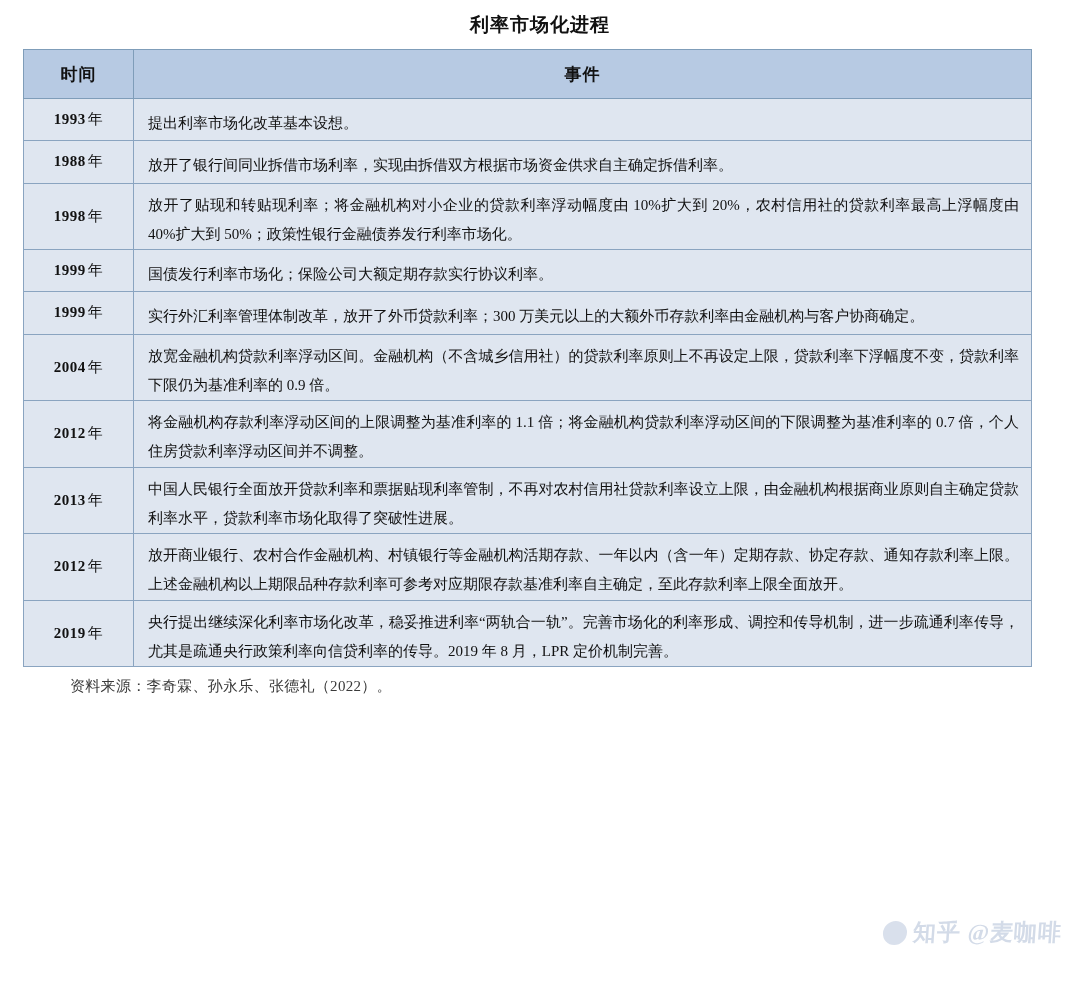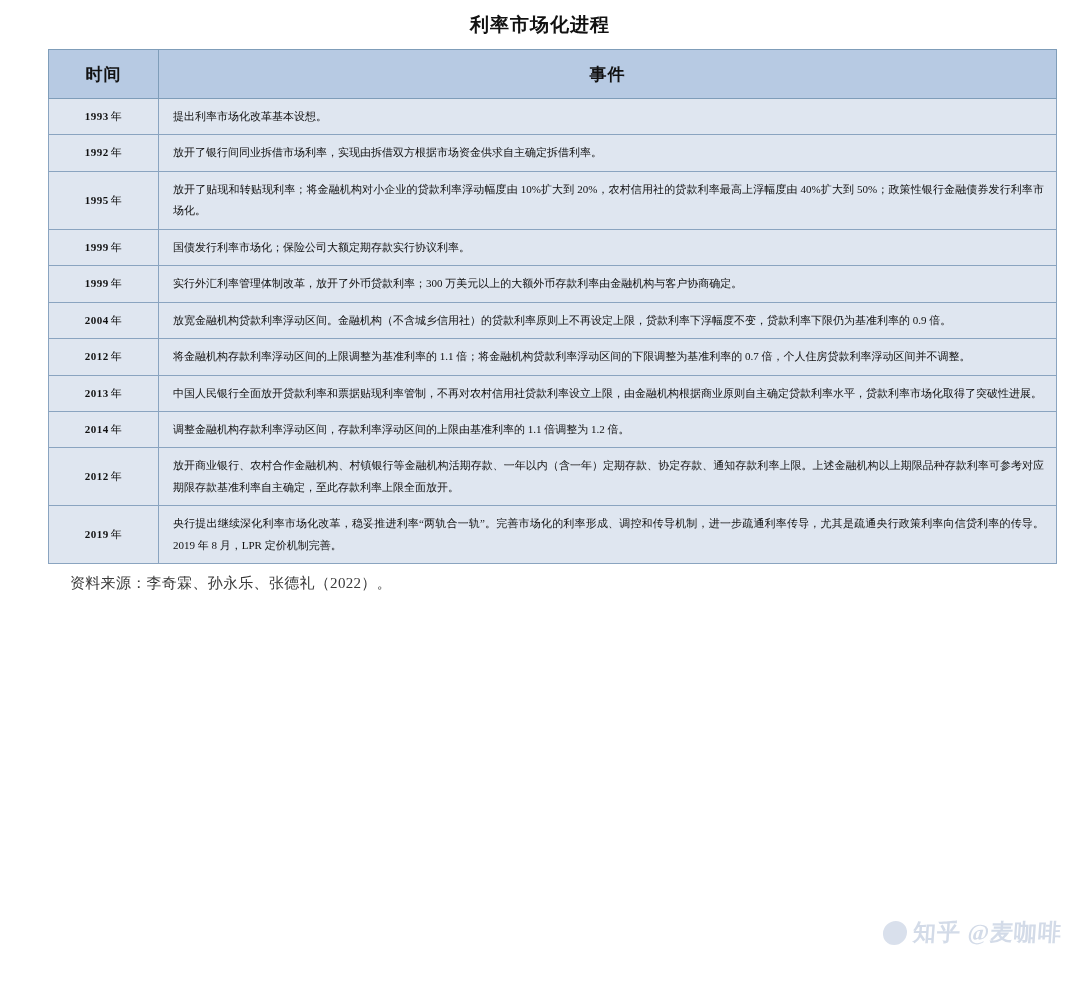--- a/index.html
+++ b/index.html
@@ -25,21 +25,21 @@
   .title {
     text-align: center;
     font-size: 19px;
     font-weight: bold;
     letter-spacing: 1px;
     padding-top: 12px;
     padding-bottom: 11px;
     color: #111111;
   }
   .table-wrap {
-    margin: 0 36px 0 48px;
+    margin: 0 36px 0 23px;
     position: relative;
     border-radius: 11px;
   }
   table.schedule {
     width: 1008px;
     border-collapse: collapse;
     table-layout: fixed;
     border: 1px solid #7f9db9;
     background: #dfe6f0;
   }
@@ -51,41 +51,41 @@
     border: 1px solid #7f9db9;
     font-weight: bold;
     font-size: 17px;
     height: 46px;
     color: #111111;
     letter-spacing: 1px;
   }
   table.schedule tbody td {
     border: 1px solid #8aa4c0;
     background: #dfe6f0;
-    font-size: 11px;
+    font-size: 15px;
     line-height: 1.95;
     color: #111111;
     vertical-align: middle;
   }
   td.time-cell {
     text-align: center;
     font-weight: bold;
     white-space: nowrap;
     letter-spacing: 0.5px;
     padding: 6px 2px;
   }
   td.time-cell .yr {
     font-weight: bold;
   }
   td.time-cell .suffix {
     font-weight: normal;
     padding-left: 2px;
   }
   td.event-cell {
-    padding: 7px 12px 7px 14px;
+    padding: 7px 12px 0 14px;
     text-align: justify;
     text-justify: inter-ideograph;
   }
   .source {
     margin: 10px 0 0 70px;
     font-size: 15px;
     color: #3a3a3a;
     letter-spacing: 0.3px;
   }
   .watermark {
@@ -130,25 +130,25 @@
           <th>时间</th>
           <th>事件</th>
         </tr>
       </thead>
       <tbody id="table-body">
           <tr>
             <td class="time-cell"><span class="yr">1993</span><span class="suffix">年</span></td>
             <td class="event-cell">提出利率市场化改革基本设想。</td>
           </tr>
           <tr>
-            <td class="time-cell"><span class="yr">1992</span><span class="suffix">年</span></td>
+            <td class="time-cell"><span class="yr">1988</span><span class="suffix">年</span></td>
             <td class="event-cell">放开了银行间同业拆借市场利率，实现由拆借双方根据市场资金供求自主确定拆借利率。</td>
           </tr>
           <tr>
-            <td class="time-cell"><span class="yr">1995</span><span class="suffix">年</span></td>
+            <td class="time-cell"><span class="yr">1998</span><span class="suffix">年</span></td>
             <td class="event-cell">放开了贴现和转贴现利率；将金融机构对小企业的贷款利率浮动幅度由 10%扩大到 20%，农村信用社的贷款利率最高上浮幅度由 40%扩大到 50%；政策性银行金融债券发行利率市场化。</td>
           </tr>
           <tr>
             <td class="time-cell"><span class="yr">1999</span><span class="suffix">年</span></td>
             <td class="event-cell">国债发行利率市场化；保险公司大额定期存款实行协议利率。</td>
           </tr>
           <tr>
             <td class="time-cell"><span class="yr">1999</span><span class="suffix">年</span></td>
             <td class="event-cell">实行外汇利率管理体制改革，放开了外币贷款利率；300 万美元以上的大额外币存款利率由金融机构与客户协商确定。</td>
           </tr>
@@ -158,24 +158,20 @@
           </tr>
           <tr>
             <td class="time-cell"><span class="yr">2012</span><span class="suffix">年</span></td>
             <td class="event-cell">将金融机构存款利率浮动区间的上限调整为基准利率的 1.1 倍；将金融机构贷款利率浮动区间的下限调整为基准利率的 0.7 倍，个人住房贷款利率浮动区间并不调整。</td>
           </tr>
           <tr>
             <td class="time-cell"><span class="yr">2013</span><span class="suffix">年</span></td>
             <td class="event-cell">中国人民银行全面放开贷款利率和票据贴现利率管制，不再对农村信用社贷款利率设立上限，由金融机构根据商业原则自主确定贷款利率水平，贷款利率市场化取得了突破性进展。</td>
           </tr>
           <tr>
-            <td class="time-cell"><span class="yr">2014</span><span class="suffix">年</span></td>
-            <td class="event-cell">调整金融机构存款利率浮动区间，存款利率浮动区间的上限由基准利率的 1.1 倍调整为 1.2 倍。</td>
-          </tr>
-          <tr>
             <td class="time-cell"><span class="yr">2012</span><span class="suffix">年</span></td>
             <td class="event-cell">放开商业银行、农村合作金融机构、村镇银行等金融机构活期存款、一年以内（含一年）定期存款、协定存款、通知存款利率上限。上述金融机构以上期限品种存款利率可参考对应期限存款基准利率自主确定，至此存款利率上限全面放开。</td>
           </tr>
           <tr>
             <td class="time-cell"><span class="yr">2019</span><span class="suffix">年</span></td>
             <td class="event-cell">央行提出继续深化利率市场化改革，稳妥推进利率“两轨合一轨”。完善市场化的利率形成、调控和传导机制，进一步疏通利率传导，尤其是疏通央行政策利率向信贷利率的传导。2019 年 8 月，LPR 定价机制完善。</td>
           </tr>
         </tbody>
     </table>
   </div>

